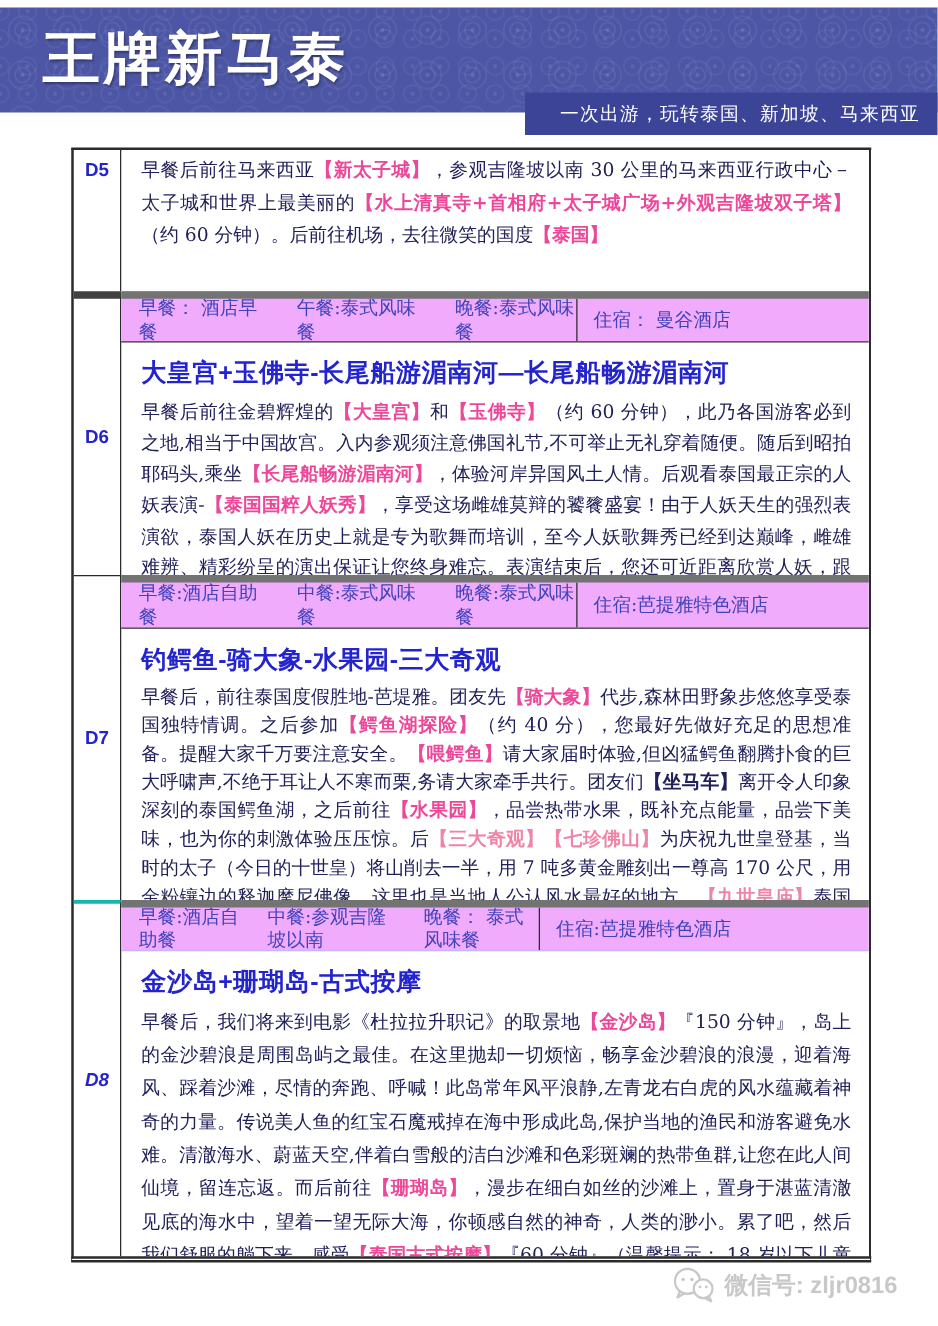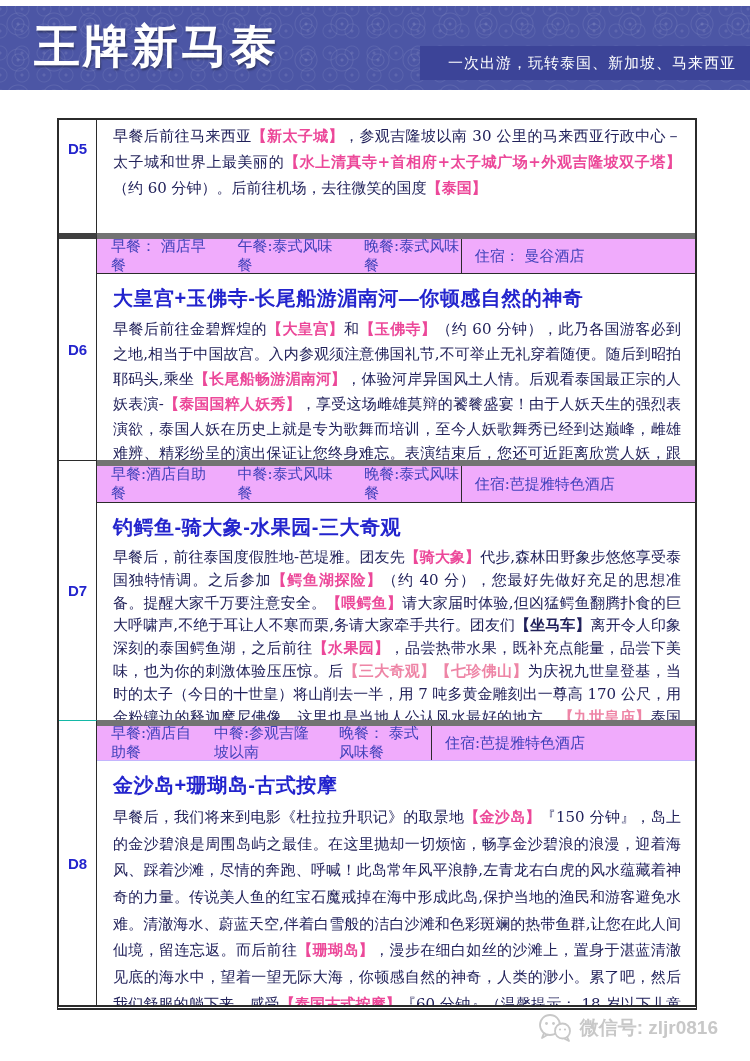--- a/index.html
+++ b/index.html
@@ -16,42 +16,42 @@
       radial-gradient(circle, rgba(255,255,255,0.10) 1px, transparent 2px, transparent 6px, rgba(255,255,255,0.08) 7px, transparent 8px);
     background-size:36px 36px, 22px 22px;
     background-position:0 0, 11px 14px;
   }
   .header-title{
     position:absolute;left:34px;top:10px;color:#ffffff;font-size:46px;
     font-weight:bold;letter-spacing:3px;text-shadow:1px 2px 2px rgba(0,0,0,0.35);
     font-family:"Liberation Sans",sans-serif;
   }
   .header-strip{
-    position:absolute;right:0;top:40px;height:34px;width:330px;
+    position:absolute;right:0;top:68px;height:34px;width:330px;
     background:#3c4498;display:flex;align-items:center;justify-content:flex-end;
     padding-right:14px;box-sizing:border-box;
   }
   .header-subtitle{color:#ffffff;font-size:15px;letter-spacing:1px;}
   
   .doc-table{
     position:absolute;left:57px;top:118px;width:636px;height:885px;
     border:2px solid #2b2b2b;border-bottom:5px double #2b2b2b;
     display:grid;grid-template-columns:38px 1fr;
     grid-template-rows:113px 40px 187px 42px 218px 40px 1fr;
     background:#ffffff;box-sizing:content-box;
     font-family:"DejaVu Serif",serif;
   }
   .day-label{
     color:#2324cd;font-weight:bold;font-size:15px;text-align:center;
     border-right:1px solid #2b2b2b;font-family:"Liberation Sans",sans-serif;
   }
-  .label-top{grid-area:1/1/2/2;padding-top:20px;}
+  .label-top{grid-area:1/1/2/2;padding-top:8px;}
   .label-d6{grid-area:2/1/4/2;border-top:6px solid #404040;display:flex;align-items:center;justify-content:center;}
   .label-d7{grid-area:4/1/6/2;border-top:1px solid #2b2b2b;display:flex;align-items:center;justify-content:center;}
-  .label-d8{grid-area:6/1/8/2;border-top:1px solid #14b8a6;display:flex;align-items:center;justify-content:center;}
+  .label-d8{grid-area:6/1/8/2;border-top:3px solid #14b8a6;display:flex;align-items:center;justify-content:center;font-style:italic;}
   .content{
     padding:4px 14px 0 16px;overflow:hidden;color:#21215a;font-size:15px;
     text-align:justify;
   }
   .c-d5{grid-area:1/2/2/3;}
   .c-d6{grid-area:3/2/4/3;border-top:1px solid #2b2b2b;}
   .c-d7{grid-area:5/2/6/3;border-top:1px solid #2b2b2b;}
   .c-d8{grid-area:7/2/8/3;border-top:1px solid #c4b5fd;}
   .sec-title{
     color:#2324cd;font-weight:bold;font-size:20px;margin:7px 0 5px 0;
@@ -110,21 +110,21 @@
   <div class="meal-row m-d5">
     <div class="meals">
       <span>早餐： 酒店早餐</span>
       <span>午餐:泰式风味餐</span>
       <span>晚餐:泰式风味餐</span>
     </div>
     <div class="lodging">住宿： 曼谷酒店</div>
   </div>
 
   <div class="content c-d6 lh-mid">
-    <div class="sec-title">大皇宫+玉佛寺-长尾船游湄南河—你顿感自然的神奇</div>
+    <div class="sec-title">大皇宫+玉佛寺-长尾船游湄南河—长尾船畅游湄南河</div>
     <div class="body-runs lh-mid">
         <p><span>早餐后前往金碧辉煌的</span><span class="run-magenta">【大皇宫】</span><span>和</span><span class="run-magenta">【玉佛寺】</span><span>（约 60 分钟），此乃各国游客必到之地,相当于中国故宫。入内参观须注意佛国礼节,不可举止无礼穿着随便。随后到昭拍耶码头,乘坐</span><span class="run-magenta">【长尾船畅游湄南河】</span><span>，体验河岸异国风土人情。后观看泰国最正宗的人妖表演-</span><span class="run-magenta">【泰国国粹人妖秀】</span><span>，享受这场雌雄莫辩的饕餮盛宴！由于人妖天生的强烈表演欲，泰国人妖在历史上就是专为歌舞而培训，至今人妖歌舞秀已经到达巅峰，雌雄难辨、精彩纷呈的演出保证让您终身难忘。表演结束后，您还可近距离欣赏人妖，跟她们比一比到底是我美还是你艳，拍照留念可千万不能忘了！『60m』。入住酒店休息。</span></p>
       </div>
   </div>
 
   <div class="meal-row m-d6">
     <div class="meals">
       <span>早餐:酒店自助餐</span>
       <span>中餐:泰式风味餐</span>
       <span>晚餐:泰式风味餐</span>

